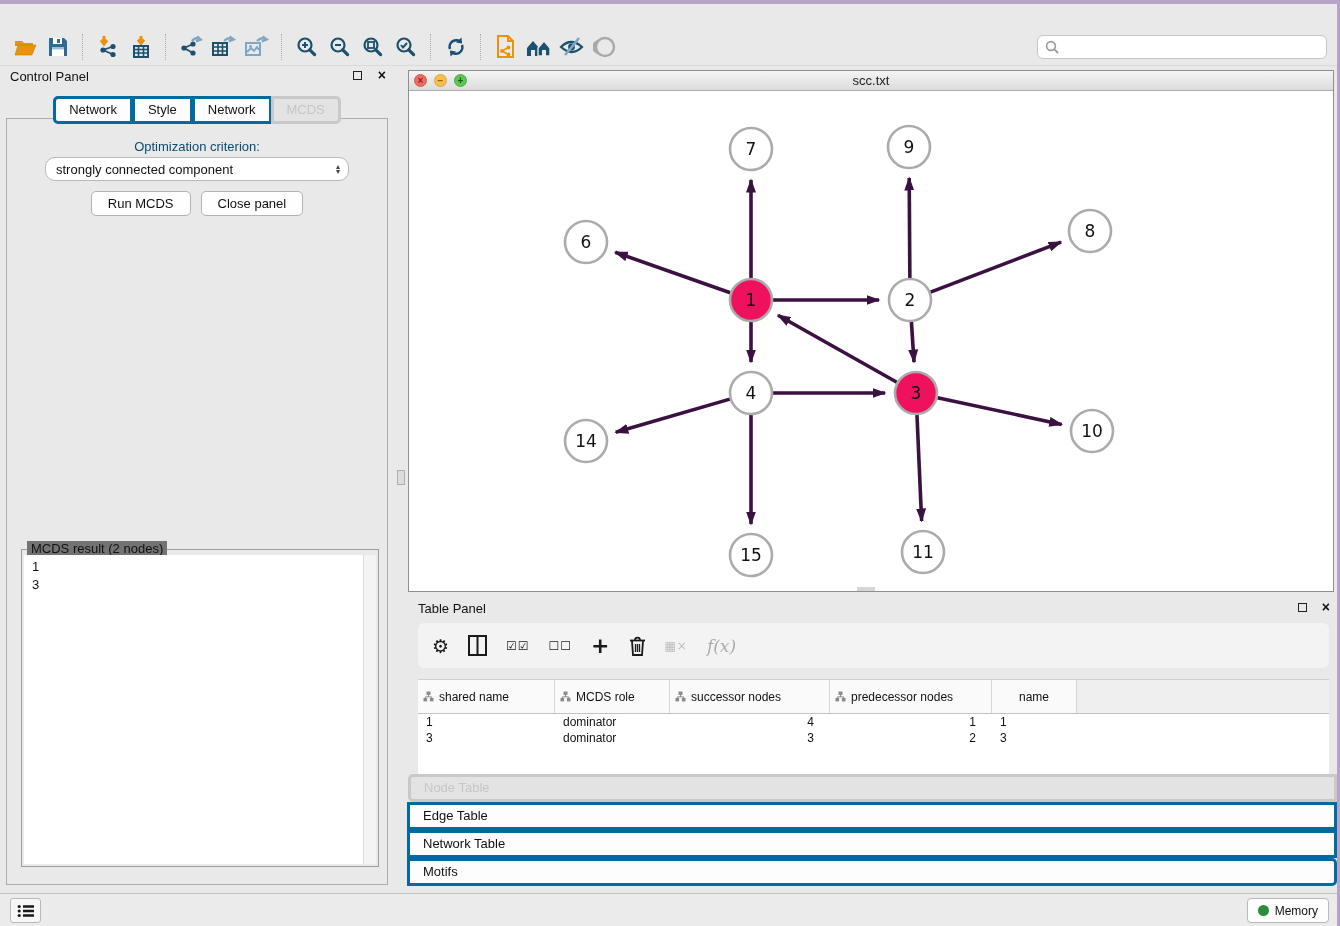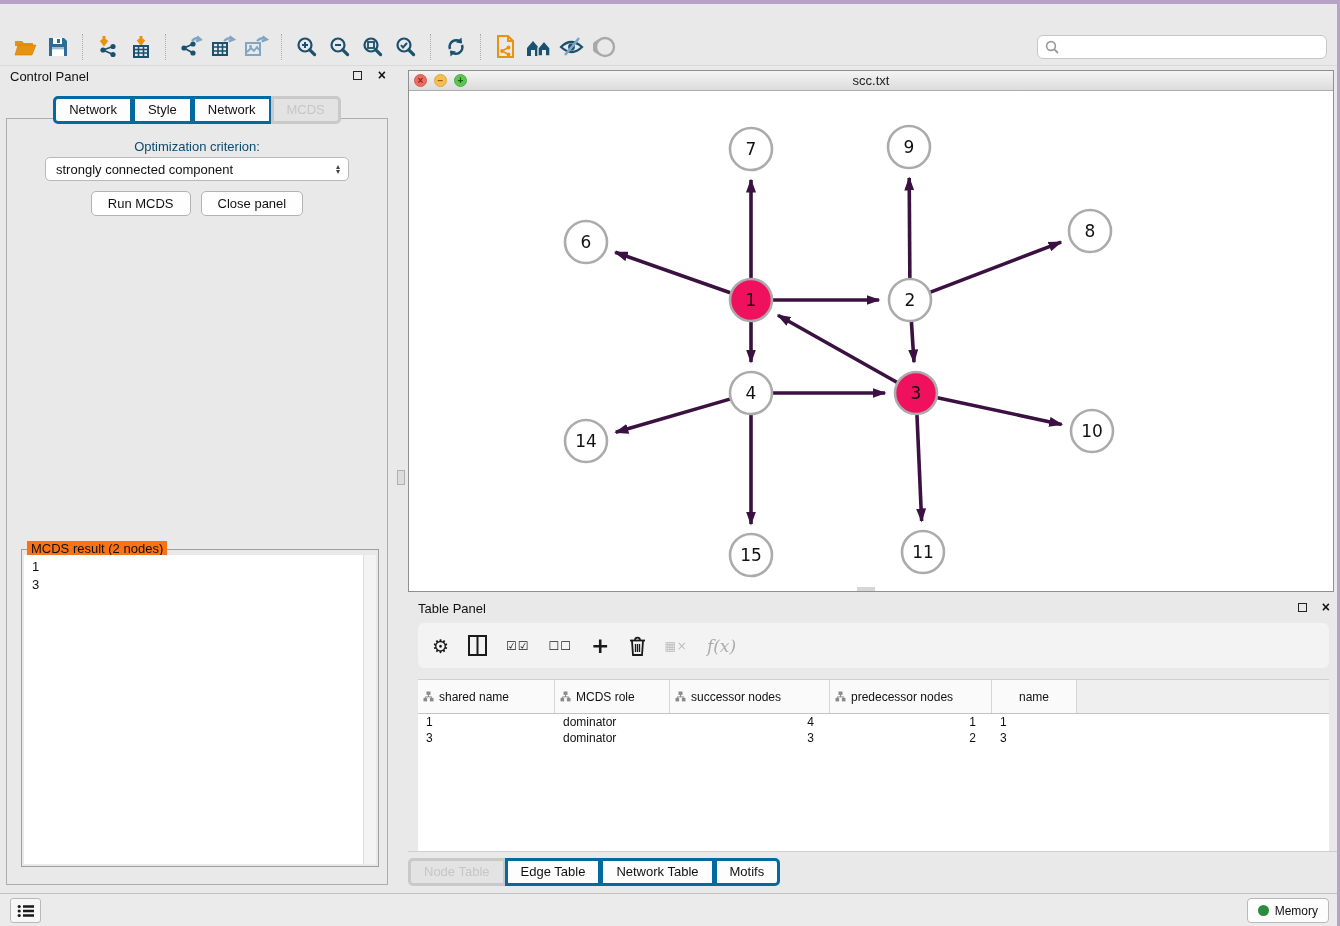--- a/index.html
+++ b/index.html
@@ -34,30 +34,30 @@
   .cp-tabs { position:absolute; top:32px; left:0; right:0; display:flex; justify-content:center; z-index:2; }
   .tabbtn { font-size:13px; color:#111; background:#FDFDFD; border:3px solid #0369a1;
     padding:3px 13px 4px; margin-left:-1px; cursor:pointer; white-space:nowrap; }
   .tabbtn:first-child { border-radius:5px 0 0 5px; margin-left:0; }
   .tabbtn:last-child { border-radius:0 5px 5px 0; }
   .tabbtn.active { background:#E3E3E3; color:#C6C6C6; border-color:#C9C9C9; }
   .cp-box { position:absolute; left:6px; right:6px; top:54px; bottom:8px;
     border:1px solid #ADADAD; background:#E9E9E9; }
   .opt-label { position:absolute; top:20px; left:0; right:0; text-align:center; font-size:13px; color:#0c4a6e; }
   .dropdown { position:absolute; left:38px; right:38px; top:38px; height:24px; background:#fff;
-    border:1px solid #B9B9B9; border-radius:5px; display:flex; align-items:center;
+    border:1px solid #B9B9B9; border-radius:10px; display:flex; align-items:center;
     padding:0 8px 0 10px; cursor:pointer; }
   .dropdown .dval { flex:1; font-size:13px; color:#111; }
   .spinner { display:flex; flex-direction:column; align-items:center; line-height:5px; color:#444; font-size:8px; }
   .btnrow { position:absolute; top:72px; left:0; right:0; display:flex; justify-content:center; gap:10px; }
   .btn { background:#FEFEFE; border:1px solid #B3B3B3; border-radius:5px;
     font-size:13px; color:#111; padding:4px 16px; cursor:pointer; }
   .result-group { position:absolute; left:14px; right:8px; top:430px; bottom:17px;
     border:1px solid #9E9E9E; }
-  .result-legend { position:absolute; top:-9px; left:5px; background:#f97316; padding:0 4px;
+  .result-legend { position:absolute; top:-9px; left:5px; background:#737373; padding:0 4px;
     font-size:13px; color:#111; }
   .result-area { position:absolute; left:2px; right:2px; top:5px; bottom:2px; background:#fff; }
   .result-scroll { position:absolute; right:0; top:0; bottom:0; width:13px;
     background:#F4F4F4; border-left:1px solid #DDDDDD; }
   .result-lines { padding:3px 8px; font-size:13px; line-height:18px; color:#111; }
 
   
   .splitter-v { position:absolute; left:394px; top:60px; width:14px; bottom:33px; }
   .splitter-v .grip { position:absolute; left:3px; top:406px; width:8px; height:15px;
     background:#DCDCDC; border:1px solid #AFAFAF; cursor:col-resize; }
@@ -92,21 +92,21 @@
   .thead { display:flex; height:34px; border-bottom:1px solid #C4C4C4; background:#FAFAFA; }
   .th { display:flex; align-items:center; border-right:1px solid #D6D6D6; padding-left:5px;
     color:#111; cursor:pointer; gap:5px; }
   .th.center { justify-content:center; padding-left:0; }
   .th-fill { flex:1; background:#EFEFEF; }
   .trow { display:flex; height:16px; align-items:center; cursor:pointer; }
   .td { overflow:hidden; white-space:nowrap; color:#111; }
   .td.l { padding-left:8px; text-align:left; }
   .td.r { padding-right:16px; text-align:right; }
   .tp-footer-line { position:absolute; left:0; right:0; bottom:41px; border-top:1px solid #CFCFCF; }
-  .tp-tabs { position:absolute; left:0; right:0; bottom:7px; display:flex; justify-content:flex-start; }
+  .tp-tabs { position:absolute; left:0; right:0; bottom:7px; display:flex; justify-content:center;flex-direction:column; }
 
   
   .statusbar { position:absolute; left:0; right:0; bottom:0; height:33px;
     background:#EBEBEB; border-top:1px solid #C2C2C2; }
   .menu-btn { position:absolute; left:10px; top:4px; width:31px; height:25px;
     background:#F7F7F7; border:1px solid #B9B9B9; border-radius:3px;
     display:flex; align-items:center; justify-content:center; cursor:pointer; }
   .memory-btn { position:absolute; right:8px; top:4px; height:25px; background:#FDFDFD;
     border:1px solid #B9B9B9; border-radius:4px; display:flex; align-items:center;
     gap:6px; padding:0 10px; cursor:pointer; }

